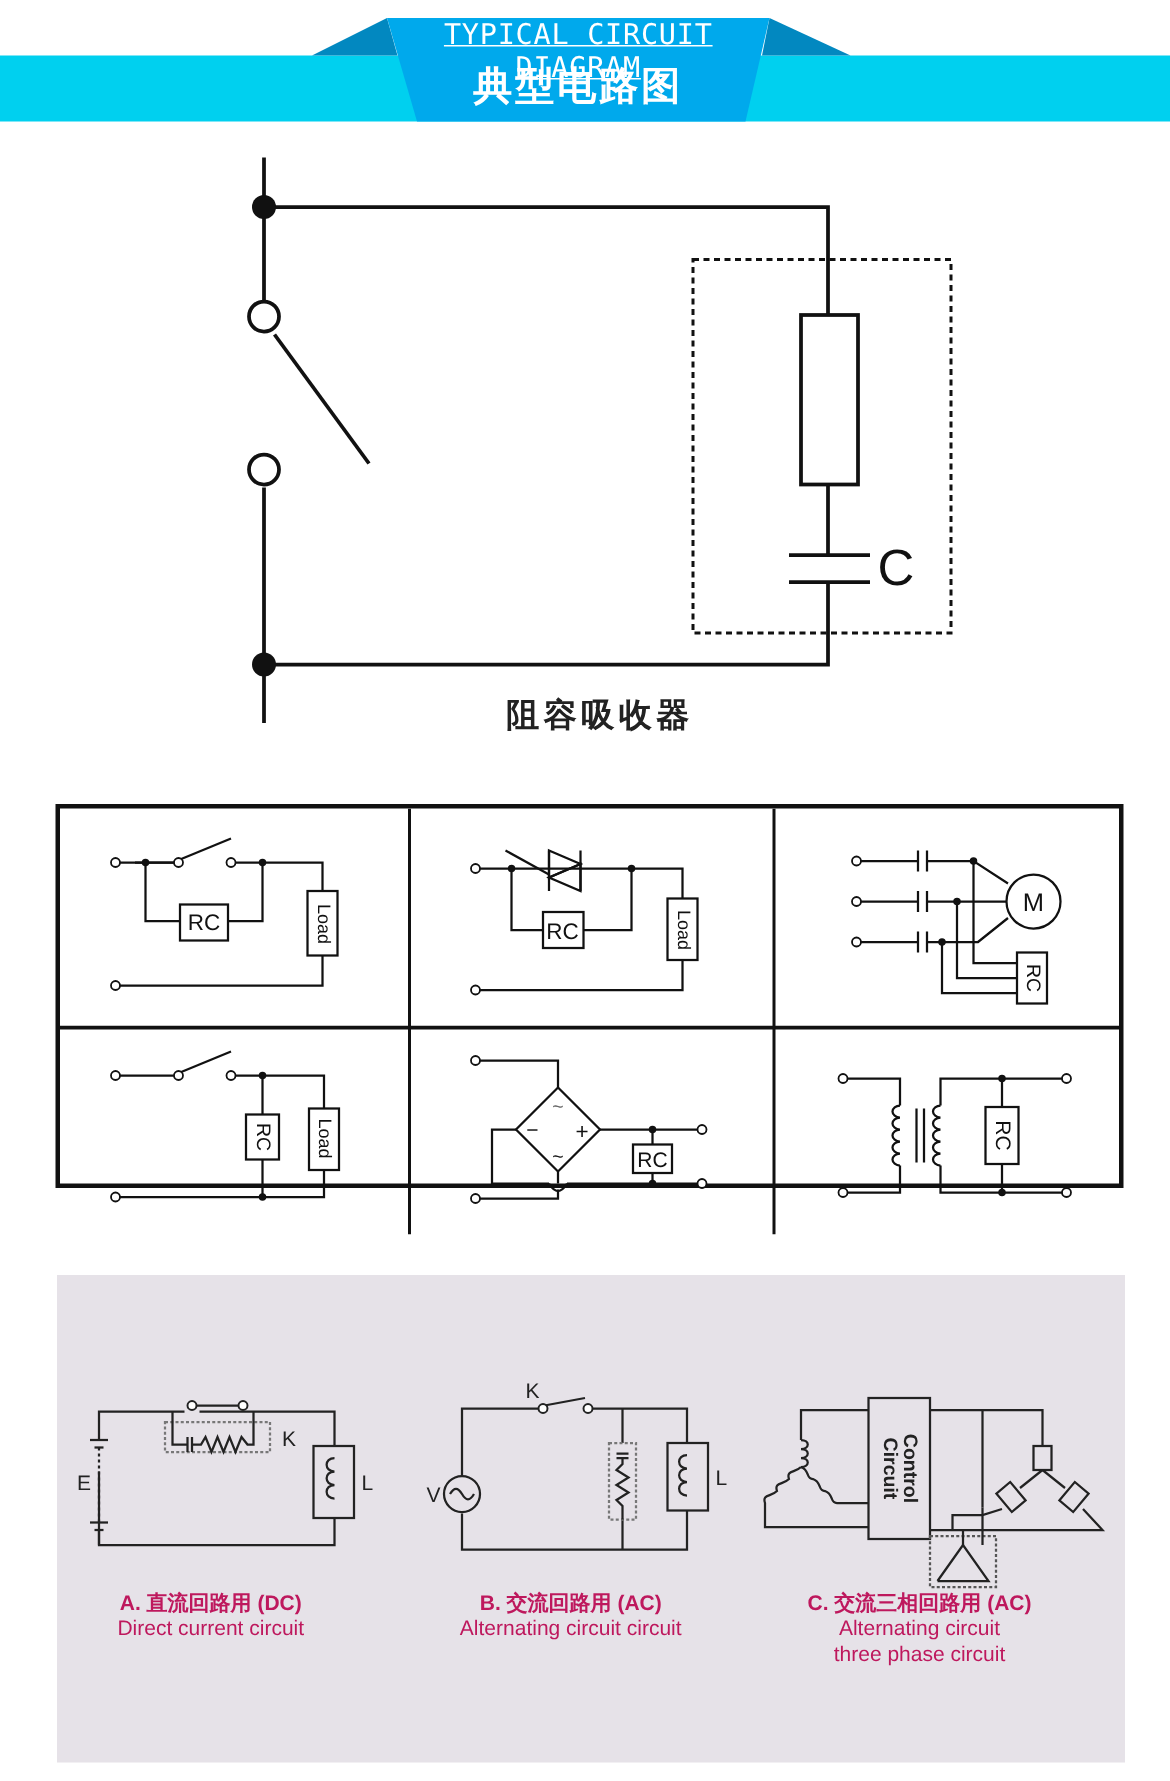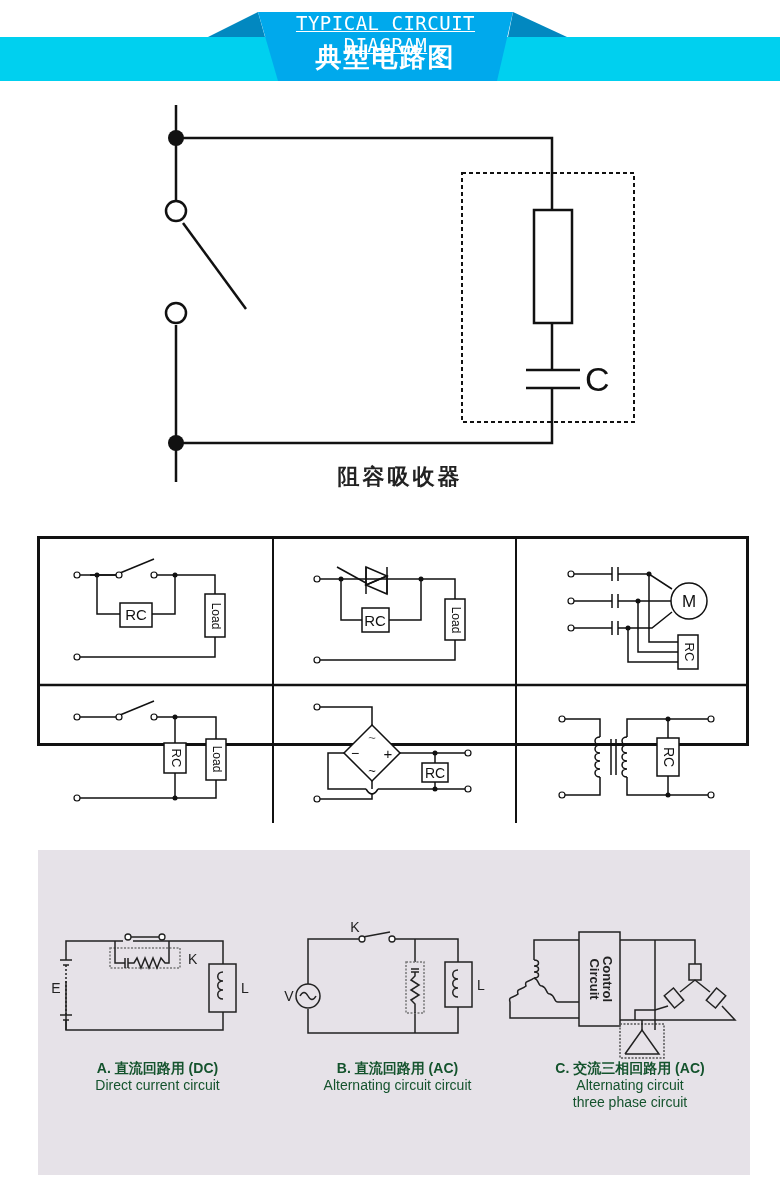--- a/index.html
+++ b/index.html
@@ -3,25 +3,25 @@
 <meta charset="utf-8">
 <style>
   html, body { margin: 0; padding: 0; background: #ffffff; }
   body { width: 780px; height: 1187px; position: relative; overflow: hidden; font-family: "DejaVu Sans", "Liberation Sans", sans-serif; }
   .abs { position: absolute; }
   #header { left: 0; top: 0; width: 780px; height: 90px; }
   .hdr-en { position: absolute; left: 258px; width: 255px; top: 12px; text-align: center; color: #ffffff; font-family: "DejaVu Sans Mono", "Liberation Mono", monospace; font-size: 19px; letter-spacing: 0.5px; text-decoration: underline; }
   .hdr-cn { position: absolute; left: 258px; width: 255px; top: 40px; text-align: center; color: #ffffff; font-size: 26px; font-weight: bold; letter-spacing: 2px; }
   .caption-main { position: absolute; left: 300px; top: 462px; width: 200px; text-align: center; font-size: 22px; font-weight: bold; color: #222; letter-spacing: 3px; }
   .cap-c { position: absolute; left: 585px; top: 360px; font-size: 34px; color: #111; font-family: "Liberation Sans", sans-serif; }
-  #grid { left: 37px; top: 536px; width: 712px; height: 210px; border: 3px solid #111; box-sizing: border-box; }
+  #grid { left: 37px; top: 536px; width: 712px; height: 256px; border: 3px solid #111; box-sizing: border-box; }
   .cell { position: absolute; }
   .cell svg { width: 100%; height: 100%; display: block; }
   #gray { left: 38px; top: 850px; width: 712px; height: 325px; background: #e6e2e8; }
-  .label-a, .label-b, .label-c { position: absolute; text-align: center; color: #14532d; font-size: 14px; line-height: 17px; font-family: "Liberation Sans", sans-serif; margin-left: 17px; }
+  .label-a, .label-b, .label-c { position: absolute; text-align: center; color: #be185d; font-size: 14px; line-height: 17px; font-family: "Liberation Sans", sans-serif; }
   .lbl-cn { font-weight: bold; }
   svg text { font-family: "Liberation Sans", sans-serif; }
 </style>
 </head>
 <body>
 
 <div id="header" class="abs">
   <svg width="780" height="90" style="position:absolute;left:0;top:0;">
     <rect x="0" y="37" width="780" height="44" fill="#00d0ef"></rect>
     <polygon points="208,37 258,12 265,37" fill="#0288c0"></polygon>
@@ -270,21 +270,21 @@
       <rect x="170" y="62" width="27" height="45"></rect>
       <path d="M183,70 c-7,0 -7,9 0,9 c-7,0 -7,9 0,9 c-7,0 -7,9 0,9"></path>
     </g>
     <circle cx="87" cy="39" r="3" fill="#fff" stroke="#222" stroke-width="1.3"></circle>
     <circle cx="117" cy="39" r="3" fill="#fff" stroke="#222" stroke-width="1.3"></circle>
     <text x="14" y="101" font-size="14" text-anchor="middle" fill="#222">V</text>
     <text x="80" y="32" font-size="14" text-anchor="middle" fill="#222">K</text>
     <text x="202" y="90" font-size="14" fill="#222">L</text>
   </svg>
   <div class="label-b" style="left:240px;top:210px;width:205px;">
-    <div class="lbl-cn">B. 直流回路用 (AC)</div>
+    <div class="lbl-cn">B. 交流回路用 (AC)</div>
     <div>Alternating circuit circuit</div>
   </div>
 
   <svg style="position:absolute;left:467px;top:70px;" width="245" height="150">
     <g stroke="#222" stroke-width="1.5" fill="none">
       <rect x="74" y="12" width="41" height="94" fill="#e6e2e8"></rect>
       <polyline points="74,20 29,20 29,40"></polyline>
       <path d="M29,40 c6,0 6,6 0,6 c6,0 6,6 0,6 c6,0 6,6 0,6"></path>
       <path d="M29,58 c-4,4 -10,2 -8,8 c-4,4 -10,2 -8,8 c-4,4 -10,2 -8,8 L5,98 L74,98"></path>
       <path d="M29,58 c6,2 3,8 8,8 c6,2 3,8 8,8 c6,2 3,8 8,8 L74,82"></path>

